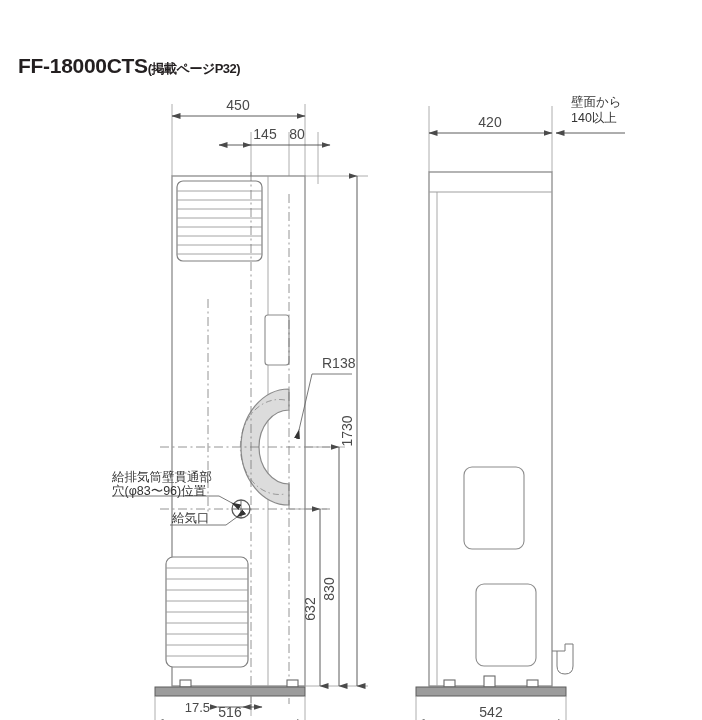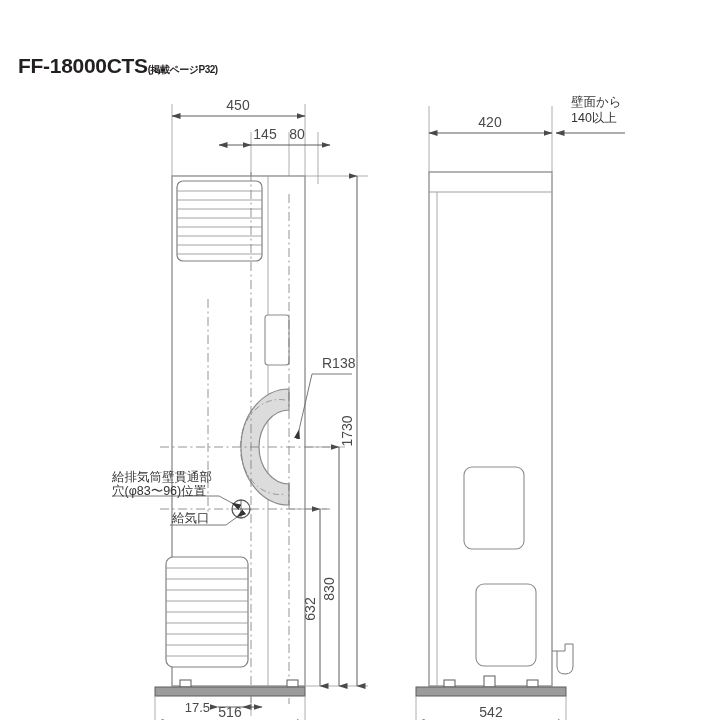--- a/index.html
+++ b/index.html
@@ -31,21 +31,21 @@
     align-items: baseline;
     white-space: nowrap;
   }
   .title-model {
     font-size: 21px;
     font-weight: bold;
     letter-spacing: -0.3px;
     color: #231f20;
   }
   .title-sub {
-    font-size: 10px;
+    font-size: 13px;
     font-weight: bold;
     color: #231f20;
     letter-spacing: -0.5px;
   }
   svg { display: block; }
   text {
     font-family: "Liberation Sans", "DejaVu Sans", sans-serif;
     fill: #3c3c3c;
   }
   .dimtext { font-size: 14px; fill: #4a4a4a; }

